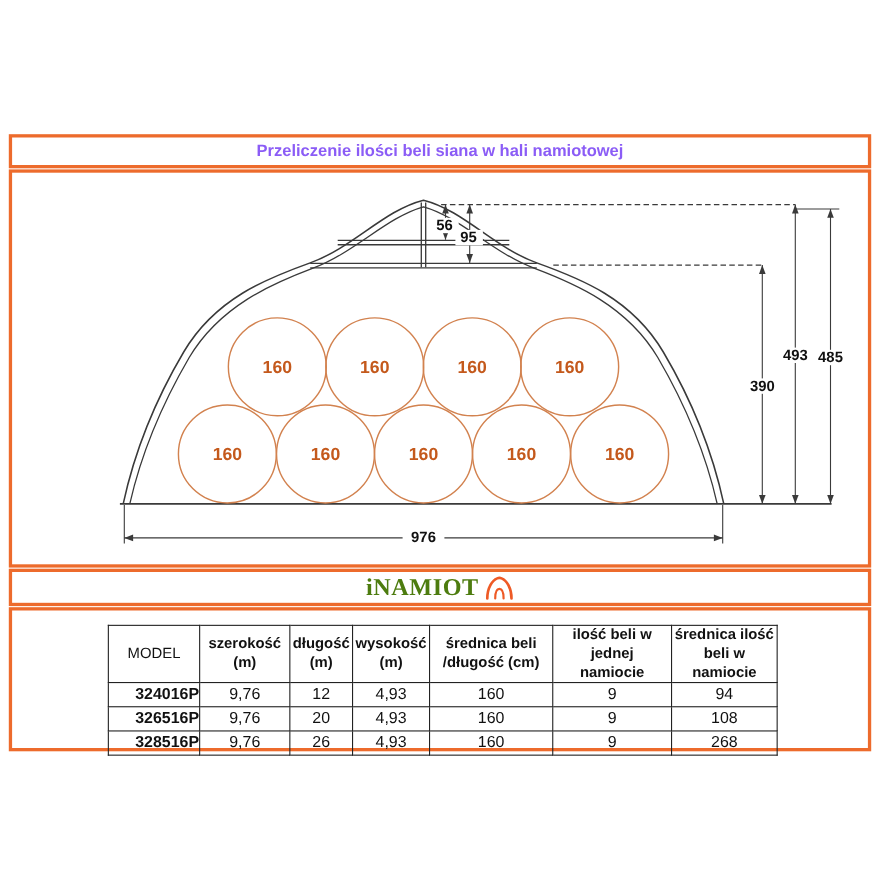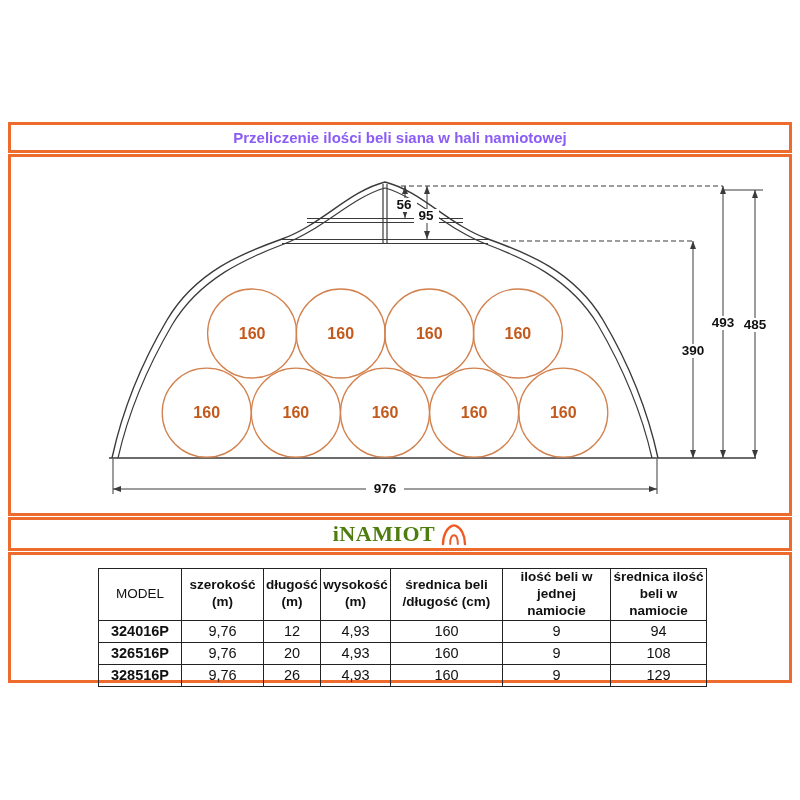--- a/index.html
+++ b/index.html
@@ -10,21 +10,21 @@
   .diagram-box { margin-top:1px; height:362px; overflow:hidden; }
   .logo-box { margin-top:1px; height:34px; display:flex; align-items:center; justify-content:center; }
   .logo-text { font-family:"Liberation Serif", serif; font-weight:bold; font-size:22px; color:#4d7c0f; letter-spacing:0.5px; }
   .logo-icon { margin-left:6px; }
   .table-box { margin-top:1px; height:131px; }
   table.spec { border-collapse:collapse; margin:13px 0 0 87px; table-layout:fixed; }
   table.spec th, table.spec td { border:1.6px solid #222; text-align:center; padding:0; color:#111; }
   table.spec th { font-weight:bold; font-size:13.5px; height:37px; vertical-align:middle; line-height:1.25; }
   table.spec th.model-h { font-weight:normal; }
   table.spec td { font-size:14.5px; height:21px; }
-  table.spec td.model-c { font-weight:bold; }
+  table.spec td.model-c { font-weight:bold;text-align:right; }
   svg text.dim { font-family:"Liberation Sans", sans-serif; font-size:13.5px; font-weight:bold; fill:#111; }
   svg text.bale { font-family:"Liberation Sans", sans-serif; font-size:16px; font-weight:bold; fill:#C4591C; }
 </style>
 </head>
 <body>
 
 <div class="page">
 
   <div class="box title-box">
     <div class="title">Przeliczenie ilości beli siana w hali namiotowej</div>
@@ -197,19 +197,19 @@
         <td>9</td>
         <td>108</td>
       </tr>
       <tr>
         <td class="model-c">328516P</td>
         <td>9,76</td>
         <td>26</td>
         <td>4,93</td>
         <td>160</td>
         <td>9</td>
-        <td>129</td>
+        <td>268</td>
       </tr>
     </tbody>
       </table>
   </div>
 
 </div>
 
 </body></html>

